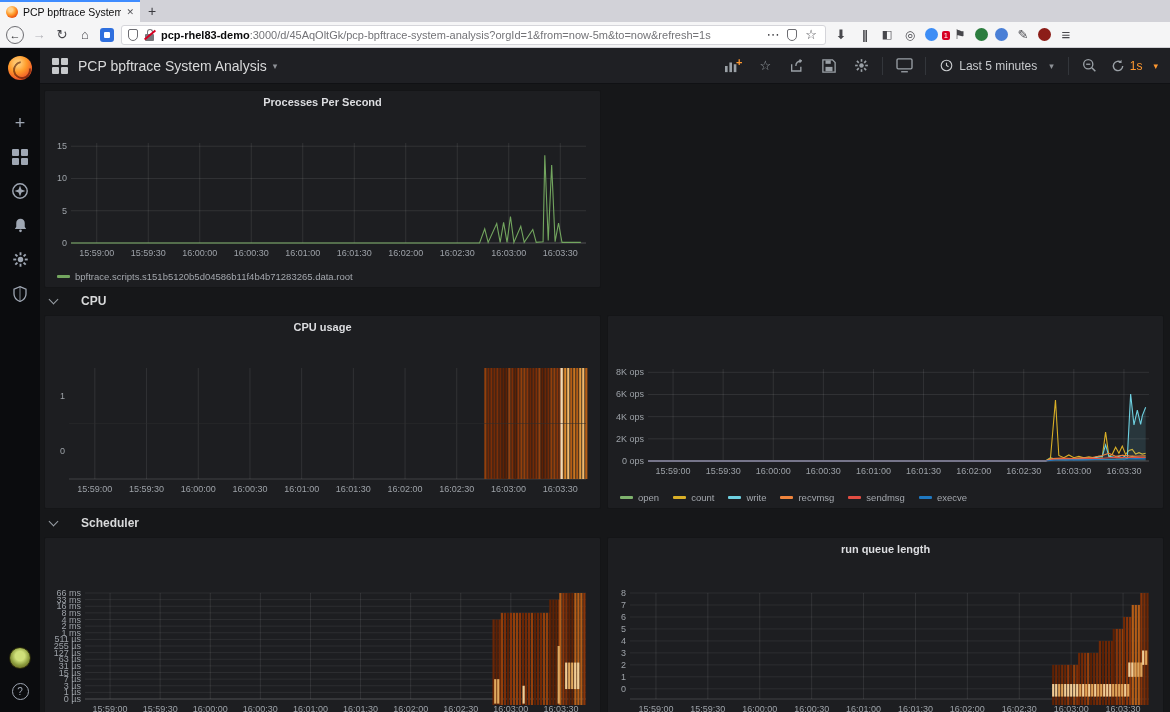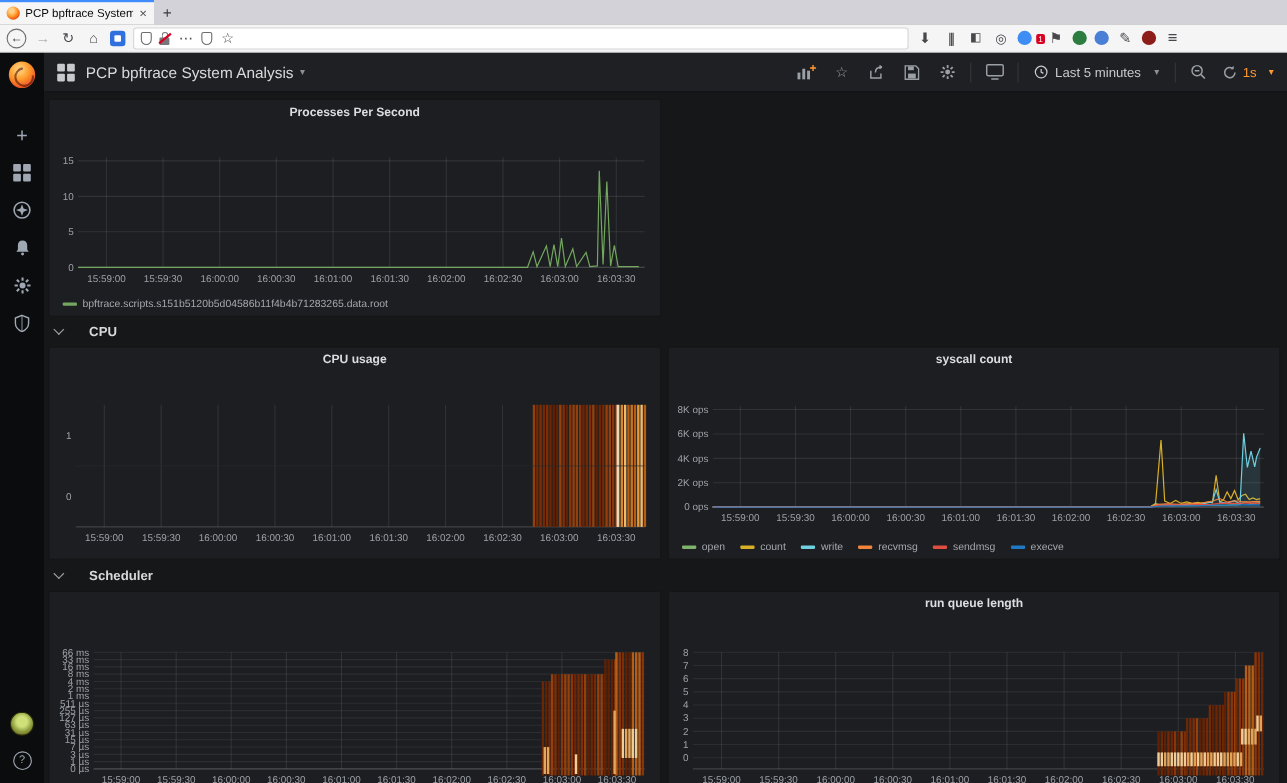--- a/index.html
+++ b/index.html
@@ -92,20 +92,21 @@
       <i></i>
     </span>
 
   <div class="urlbar">
     <span class="shield-small"></span>
     <span class="lock-broken">
         <span class="hoop"></span>
         <span class="body"></span>
         <span class="slash"></span>
       </span>
+    <span class="url-text"><span class="url-host">pcp-rhel83-demo</span><span class="url-rest">:3000/d/45AqOltGk/pcp-bpftrace-system-analysis?orgId=1&amp;from=now-5m&amp;to=now&amp;refresh=1s</span></span>
     <span class="tb-icon">⋯</span>
     <span class="shield-small"></span>
     <span class="tb-icon">☆</span>
   </div>
 
   <span class="tb-icon">⬇</span>
   <span class="tb-icon" style="letter-spacing:-2px;">|||</span>
   <span class="tb-icon" style="font-size:11px;">◧</span>
   <span class="tb-icon" style="font-size:12px;">◎</span>
   <span class="dot-ico" style="background:#3d8df5;"></span>
@@ -364,21 +365,20 @@
           <rect x="540.184" y="30" width="2.2" height="111" fill="#b35d15"></rect>
           <rect x="515.4946666666667" y="30" width="2.2" height="111" fill="#ead9ba"></rect>
           <line x1="24" x2="541" y1="85.5" y2="85.5" stroke="rgba(0,0,0,0.45)" stroke-width="1"></line>
           <line x1="24" x2="541" y1="85.5" y2="85.5" stroke="rgba(255,255,255,0.09)" stroke-width="1"></line>
           <text x="20" y="60.75" text-anchor="end" font-size="9" fill="#9da2a8">1</text>
           <text x="20" y="116.25" text-anchor="end" font-size="9" fill="#9da2a8">0</text>
         </svg></div>
   </div>
 
   <div class="panel" style="left:567px; top:231px; width:557px; height:194px;">
-    <div class="panel-title">syscall count</div>
     <div class="chart"><svg width="555" height="170">
           <line x1="65.05" x2="65.05" y1="31" y2="123" stroke="rgba(255,255,255,0.09)" stroke-width="1"></line>
           <text x="65.05" y="136" text-anchor="middle" font-size="9" fill="#9da2a8">15:59:00</text>
           <line x1="115.14999999999999" x2="115.14999999999999" y1="31" y2="123" stroke="rgba(255,255,255,0.09)" stroke-width="1"></line>
           <text x="115.14999999999999" y="136" text-anchor="middle" font-size="9" fill="#9da2a8">15:59:30</text>
           <line x1="165.25" x2="165.25" y1="31" y2="123" stroke="rgba(255,255,255,0.09)" stroke-width="1"></line>
           <text x="165.25" y="136" text-anchor="middle" font-size="9" fill="#9da2a8">16:00:00</text>
           <line x1="215.35" x2="215.35" y1="31" y2="123" stroke="rgba(255,255,255,0.09)" stroke-width="1"></line>
           <text x="215.35" y="136" text-anchor="middle" font-size="9" fill="#9da2a8">16:00:30</text>
           <line x1="265.45000000000005" x2="265.45000000000005" y1="31" y2="123" stroke="rgba(255,255,255,0.09)" stroke-width="1"></line>

